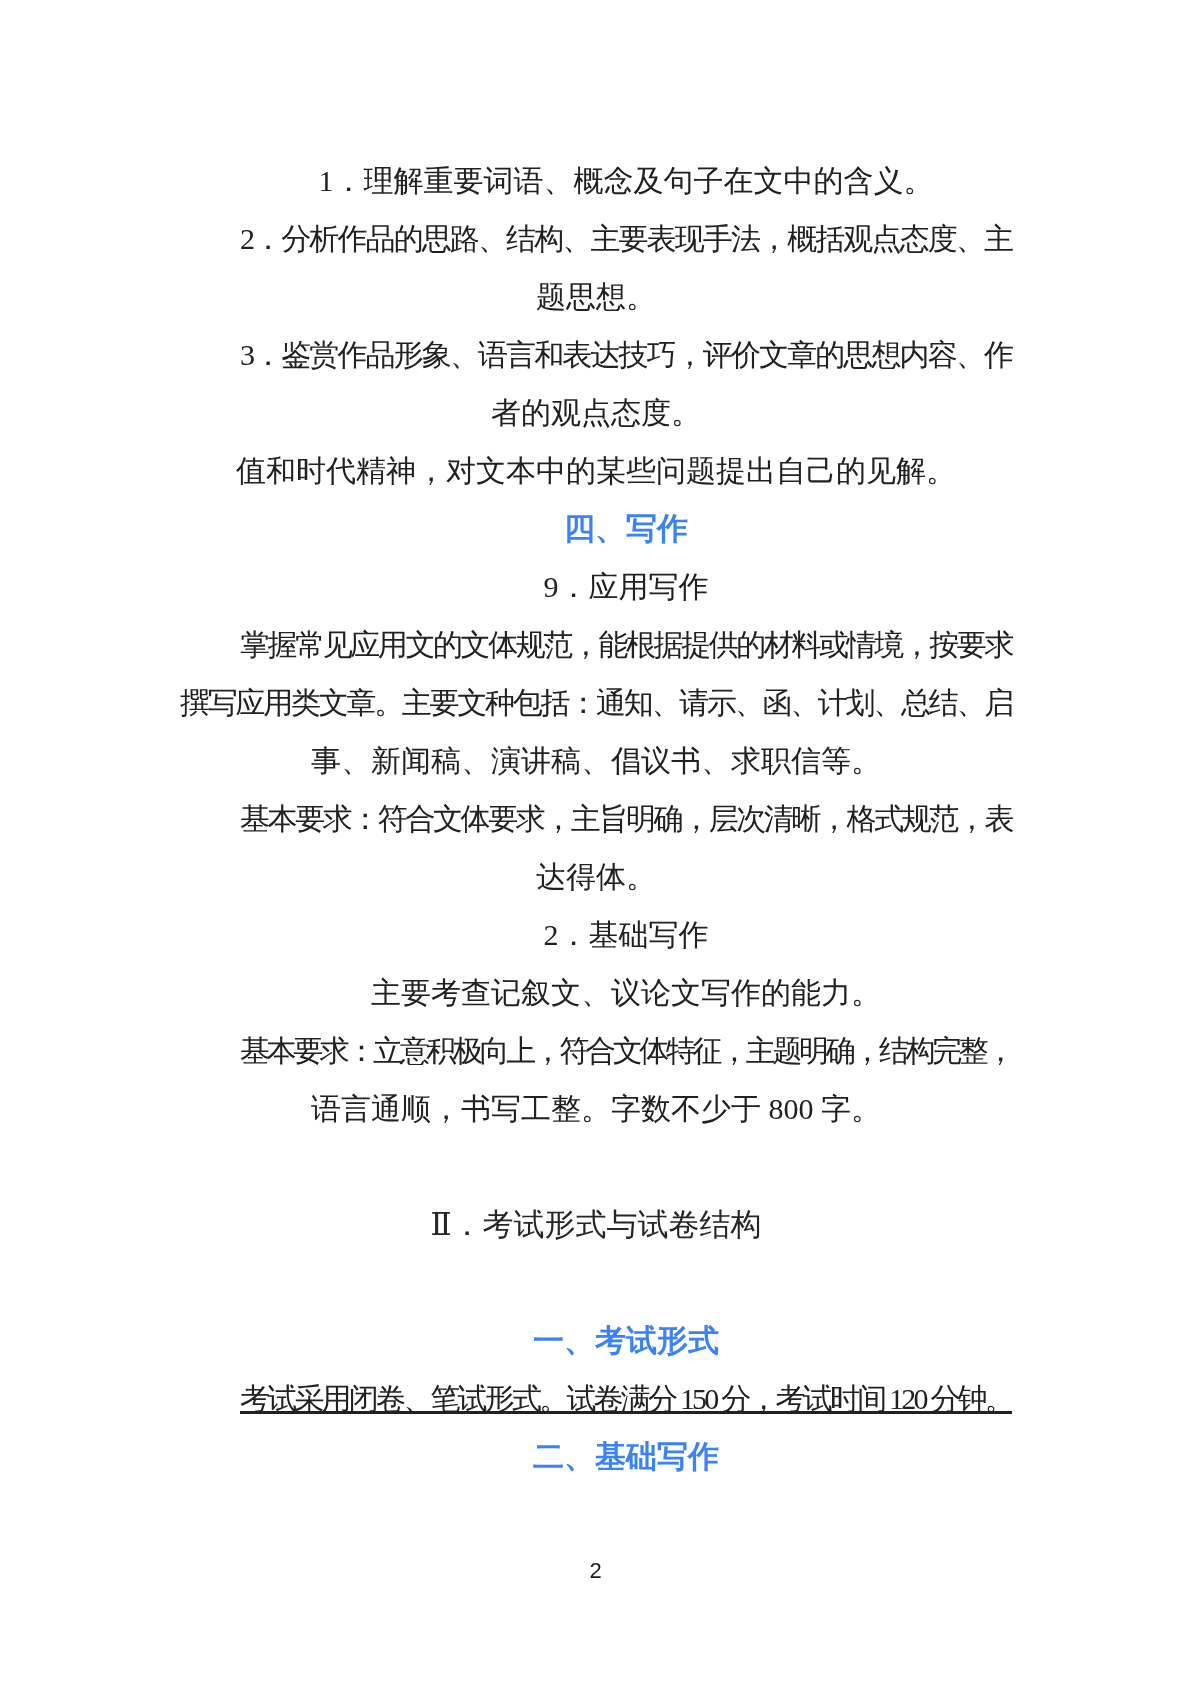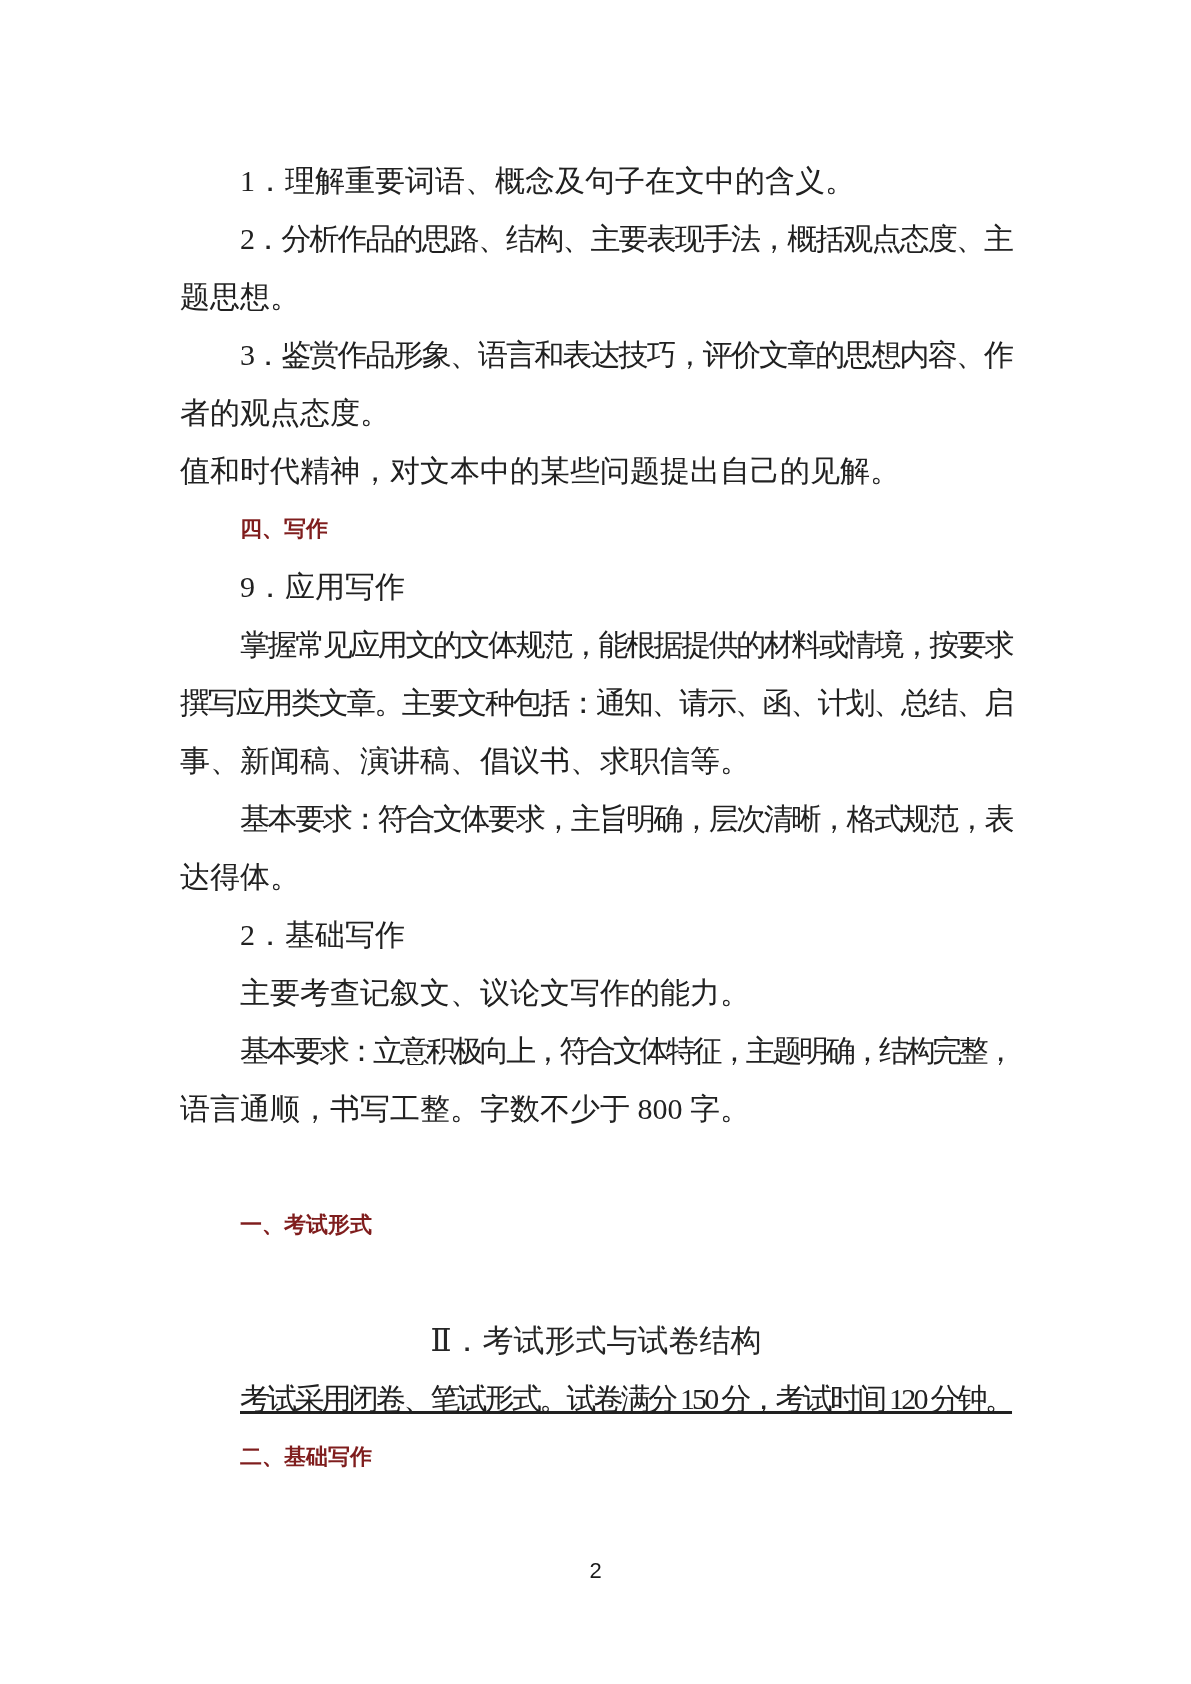--- a/index.html
+++ b/index.html
@@ -21,30 +21,30 @@
     left: 180px;
     top: 152px;
     width: 832px;
     color: #212121;
     font-size: 30px;
     line-height: 58px;
   }
   p.line {
     height: 58px;
     white-space: nowrap;
-    text-align: left;
+    text-align: center;
   }
   p.line.indent { padding-left: 60px; }
   p.line.center { text-align: center; padding-left: 0; }
   p.line.gap { margin-top: 58px; }
   p.line.hei {
     font-family: "Liberation Sans", "DejaVu Sans", sans-serif;
     font-weight: 700;
-    color: #7f1d1d;
-    font-size: 22px;
+    color: #3b82f6;
+    font-size: 31px;
   }
   p.line.section-title {
     font-size: 31px;
     color: #262626;
   }
   .footer {
     position: absolute;
     left: 0; right: 0;
     top: 1558px;
     text-align: center;
@@ -68,19 +68,19 @@
     <p class="line indent"><span>9．应用写作</span></p>
     <p class="line indent full"><span style="letter-spacing: -2.42857px;">掌握常见应用文的文体规范，能根据提供的材料或情境，按要求</span></p>
     <p class="line full"><span style="letter-spacing: -2.26667px;">撰写应用类文章。主要文种包括：通知、请示、函、计划、总结、启</span></p>
     <p class="line"><span>事、新闻稿、演讲稿、倡议书、求职信等。</span></p>
     <p class="line indent full"><span style="letter-spacing: -2.42857px;">基本要求：符合文体要求，主旨明确，层次清晰，格式规范，表</span></p>
     <p class="line"><span>达得体。</span></p>
     <p class="line indent"><span>2．基础写作</span></p>
     <p class="line indent"><span>主要考查记叙文、议论文写作的能力。</span></p>
     <p class="line indent full"><span style="letter-spacing: -3.37931px;">基本要求：立意积极向上，符合文体特征，主题明确，结构完整，</span></p>
     <p class="line"><span>语言通顺，书写工整。字数不少于 800 字。</span></p>
+    <p class="line center section-title gap"><span>Ⅱ．考试形式与试卷结构</span></p>
     <p class="line indent hei gap"><span>一、考试形式</span></p>
-    <p class="line center section-title gap"><span>Ⅱ．考试形式与试卷结构</span></p>
     <p class="line indent full"><span style="letter-spacing: -2.8px; text-decoration: underline;">考试采用闭卷、笔试形式。试卷满分 150 分，考试时间 120 分钟。</span></p>
     <p class="line indent hei"><span>二、基础写作</span></p>
   </div>
   <div class="footer">2</div>
 </div>
 
 </body></html>

